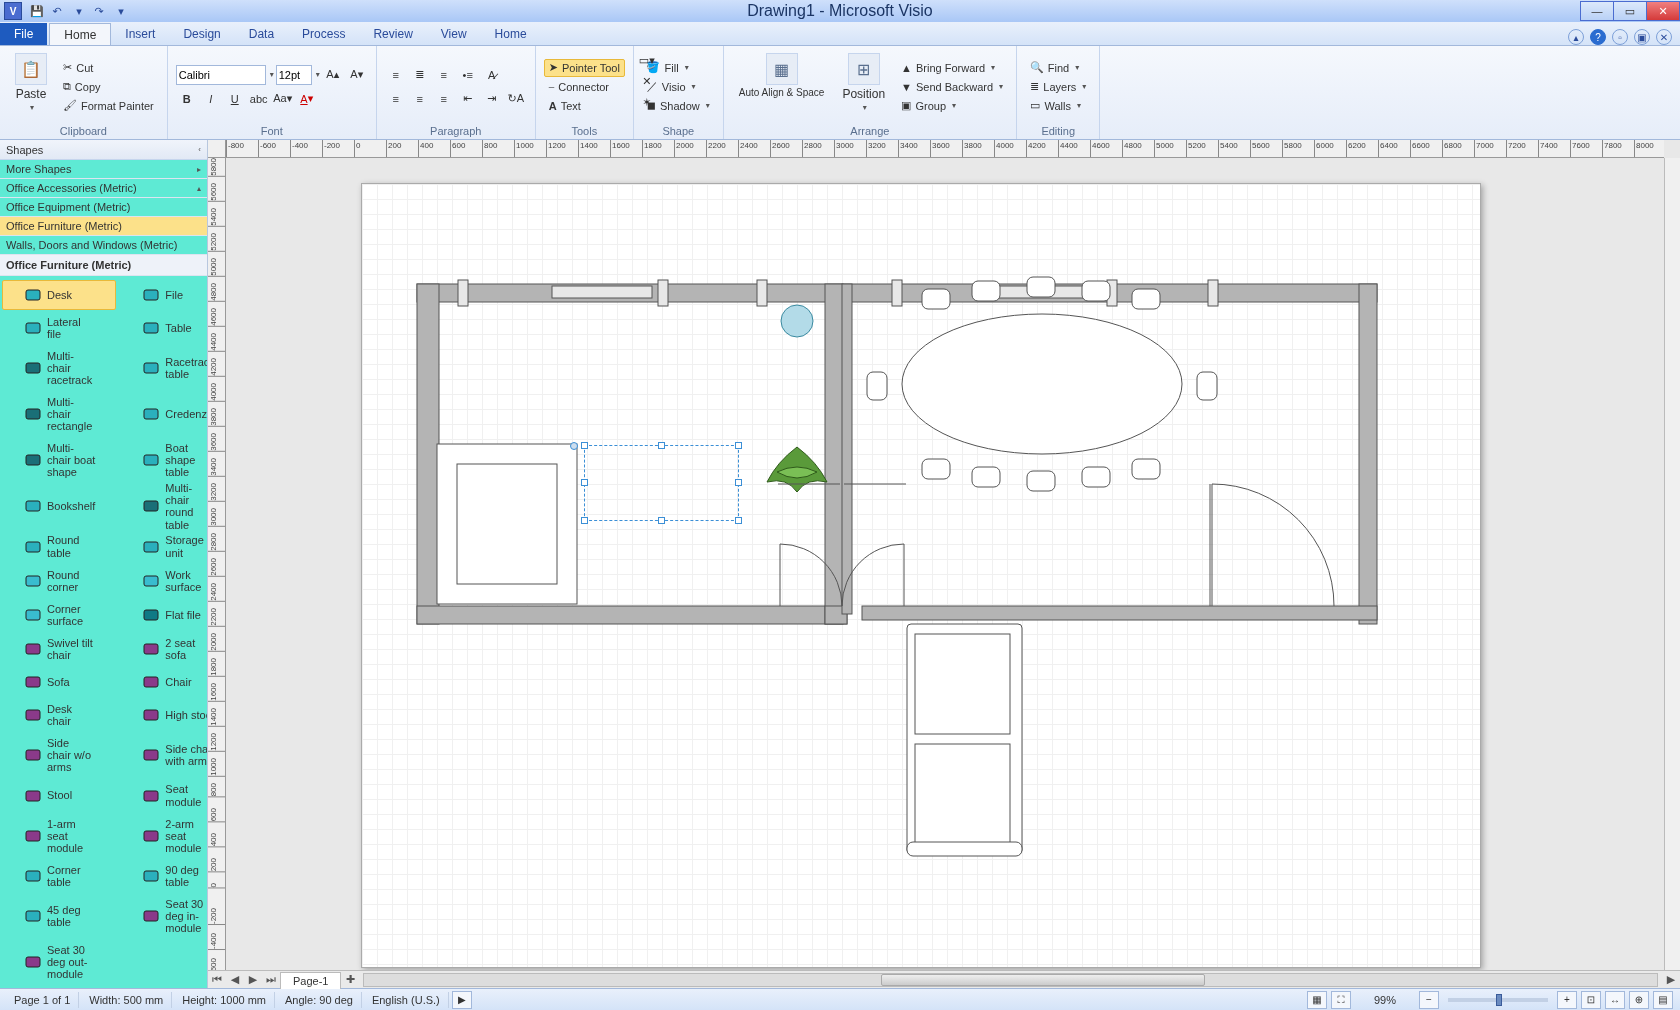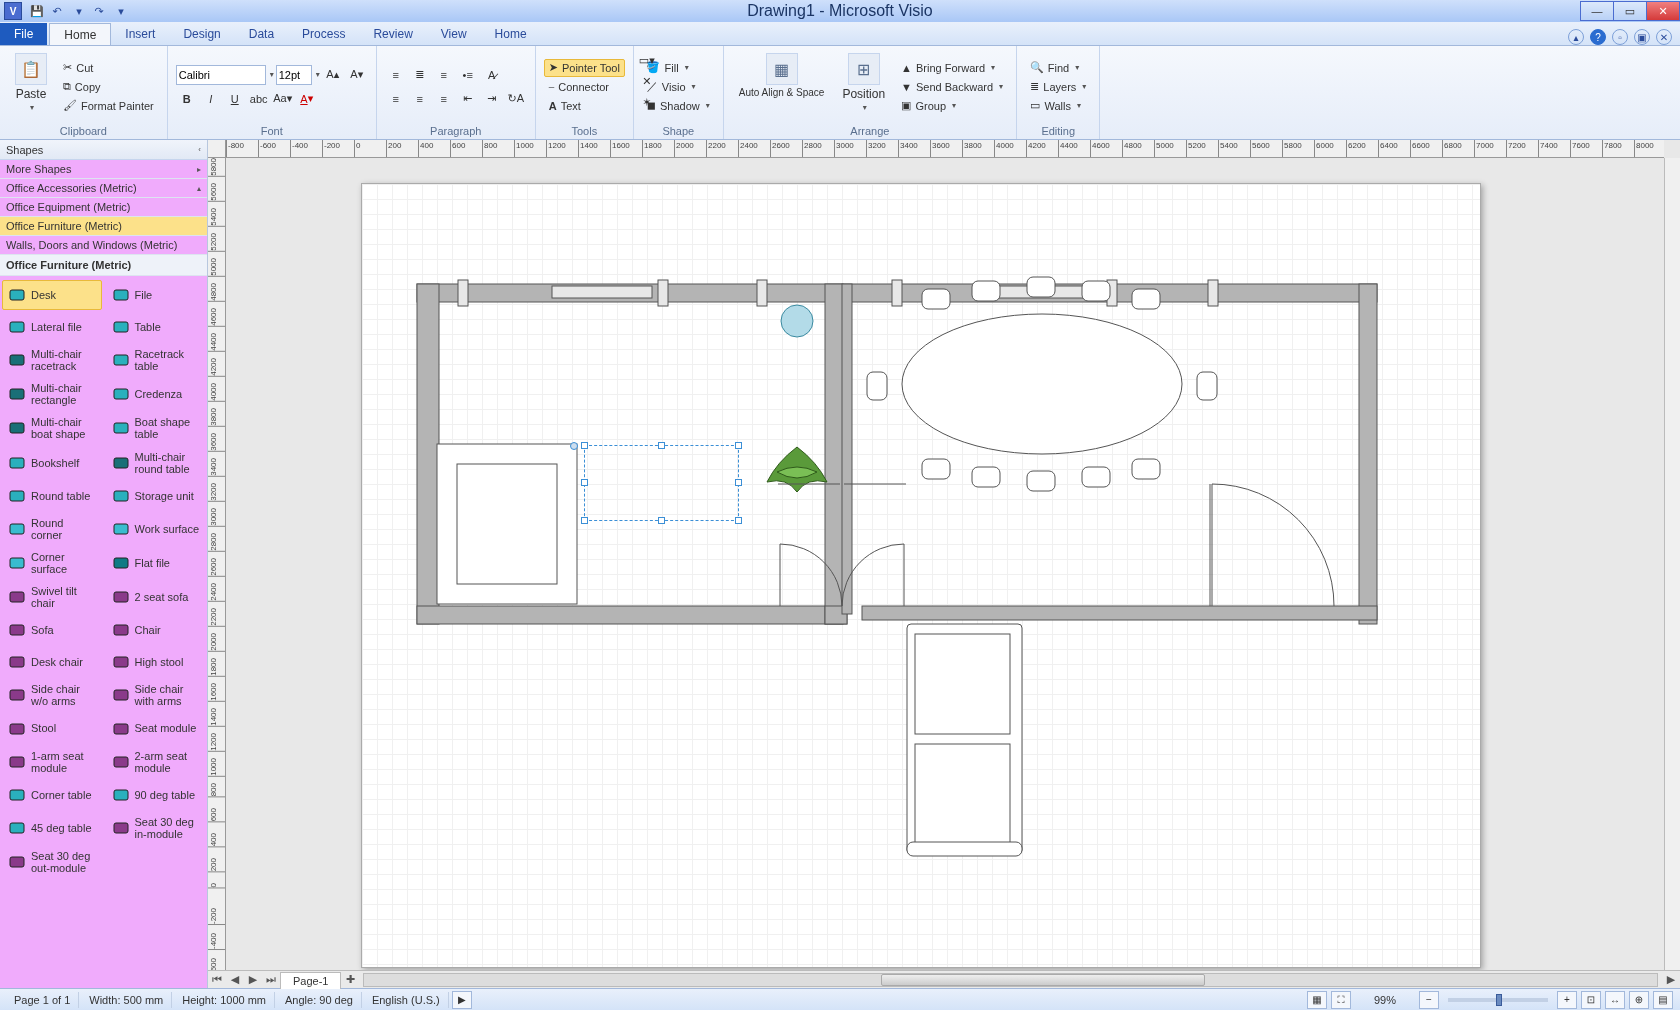--- a/index.html
+++ b/index.html
@@ -34,27 +34,27 @@
 .ribbon .col { display: flex; flex-direction: column; gap: 1px; justify-content: center; }
 .ribbon .row { display: flex; gap: 2px; align-items: center; }
 .ribbon .toolbtn { width: 22px; height: 20px; border: 1px solid transparent; display: flex; align-items: center; justify-content: center; font-size: 11px; cursor: pointer; border-radius: 2px; }
 .ribbon select, .ribbon input { font-size: 11px; height: 20px; border: 1px solid #a2b8db; padding: 0 2px; }
 .ribbon .icon-placeholder { width: 32px; height: 32px; background: #e7edf6; border: 1px solid #c6d5ed; display: flex; align-items: center; justify-content: center; font-size: 16px; color: #5a6f8e; }
 
 
 .main { height: 848px; display: flex; }
 
 
-.shapes-panel { width: 208px; border-right: 1px solid #b8c7de; background: #f0abfc; display: flex; flex-direction: column; }
+.shapes-panel { width: 208px; border-right: 1px solid #b8c7de; background: #5eead4; display: flex; flex-direction: column; }
 .shapes-panel .hdr { height: 20px; background: linear-gradient(#f0f4fb,#e2e9f5); padding: 2px 6px; border-bottom: 1px solid #c6d5ed; font-size: 11px; display: flex; align-items: center; justify-content: space-between; }
 .shapes-panel .stencil-row { padding: 3px 6px; font-size: 11px; border-bottom: 1px solid #dde4f0; cursor: pointer; display: flex; align-items: center; justify-content: space-between; }
 .shapes-panel .stencil-row.selected { background: #fce18a; }
 .shapes-panel .stencil-title { font-weight: bold; padding: 4px 6px; font-size: 11px; background: #eef2f9; border-bottom: 1px solid #dde4f0; }
 .shapes-panel .shape-grid { flex: 1; overflow-y: auto; padding: 4px 2px; display: grid; grid-template-columns: 1fr 1fr; gap: 2px 4px; align-content: start; }
-.shape-item { display: flex; align-items: center; gap: 4px; padding: 3px 4px; font-size: 11px; cursor: pointer; border: 1px solid transparent; border-radius: 2px; line-height: 1.1; min-height: 30px; }
+.shape-item { display: flex; align-items: center; gap: 4px; padding: 3px 20px; font-size: 11px; cursor: pointer; border: 1px solid transparent; border-radius: 2px; line-height: 1.1; min-height: 30px; }
 .shape-item.selected { background: #fce18a; border-color: #e8b93a; }
 .shape-item .sicon { width: 20px; height: 20px; flex-shrink: 0; display: flex; align-items: center; justify-content: center; }
 
 
 .canvas-wrap { flex: 1; display: flex; flex-direction: column; position: relative; background: #e8e8e8; }
 .rulers-corner { position: absolute; top: 0; left: 0; width: 18px; height: 18px; background: #f0f0f0; border-right: 1px solid #999; border-bottom: 1px solid #999; z-index: 3; }
 .ruler-h { position: absolute; top: 0; left: 18px; right: 16px; height: 18px; background: #f0f0f0; border-bottom: 1px solid #999; z-index: 2; overflow: hidden; }
 .ruler-h .tick { position: absolute; top: 0; height: 18px; border-left: 1px solid #888; font-size: 8px; color: #444; padding-left: 1px; padding-top: 1px; }
 .ruler-v { position: absolute; top: 18px; left: 0; bottom: 18px; width: 18px; background: #f0f0f0; border-right: 1px solid #999; z-index: 2; overflow: hidden; }
 .ruler-v .tick { position: absolute; left: 0; width: 18px; border-top: 1px solid #888; font-size: 8px; color: #444; writing-mode: vertical-rl; transform: rotate(180deg); padding-right: 1px; }

